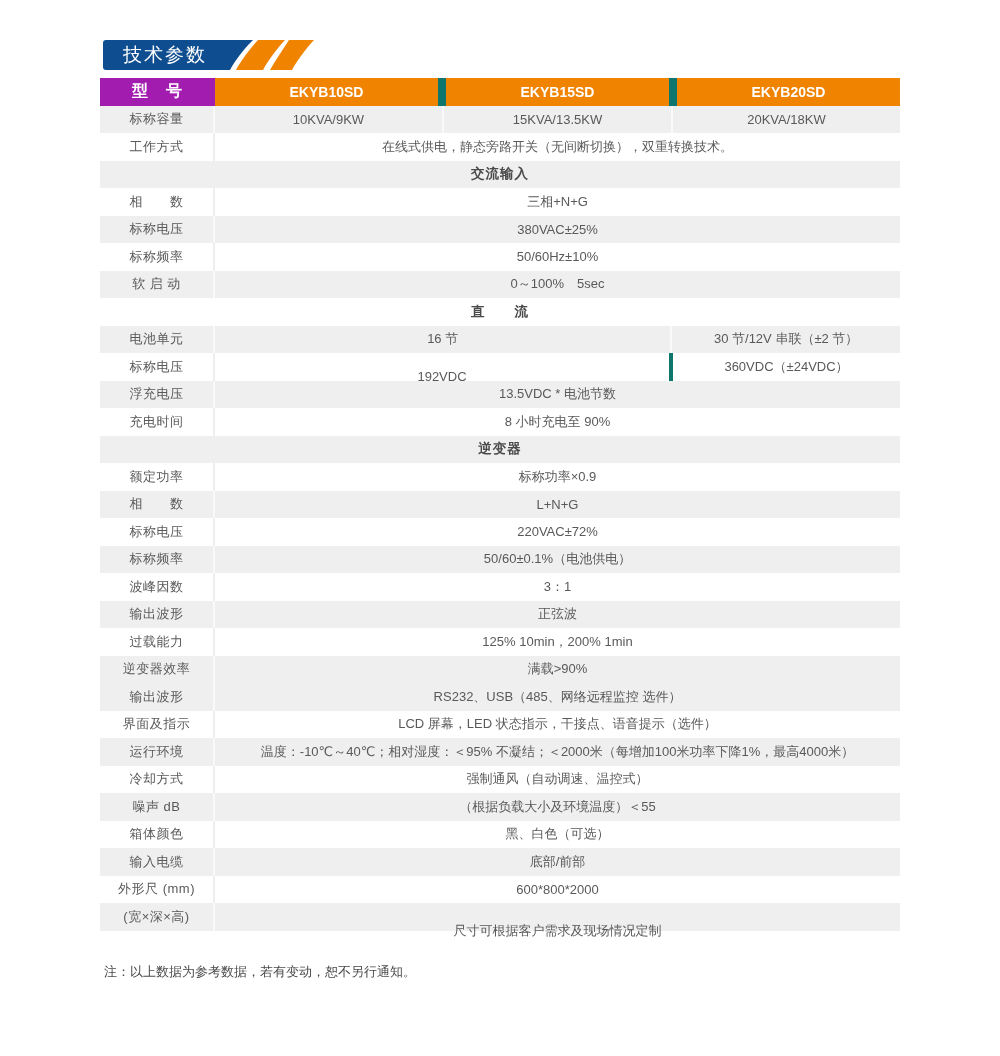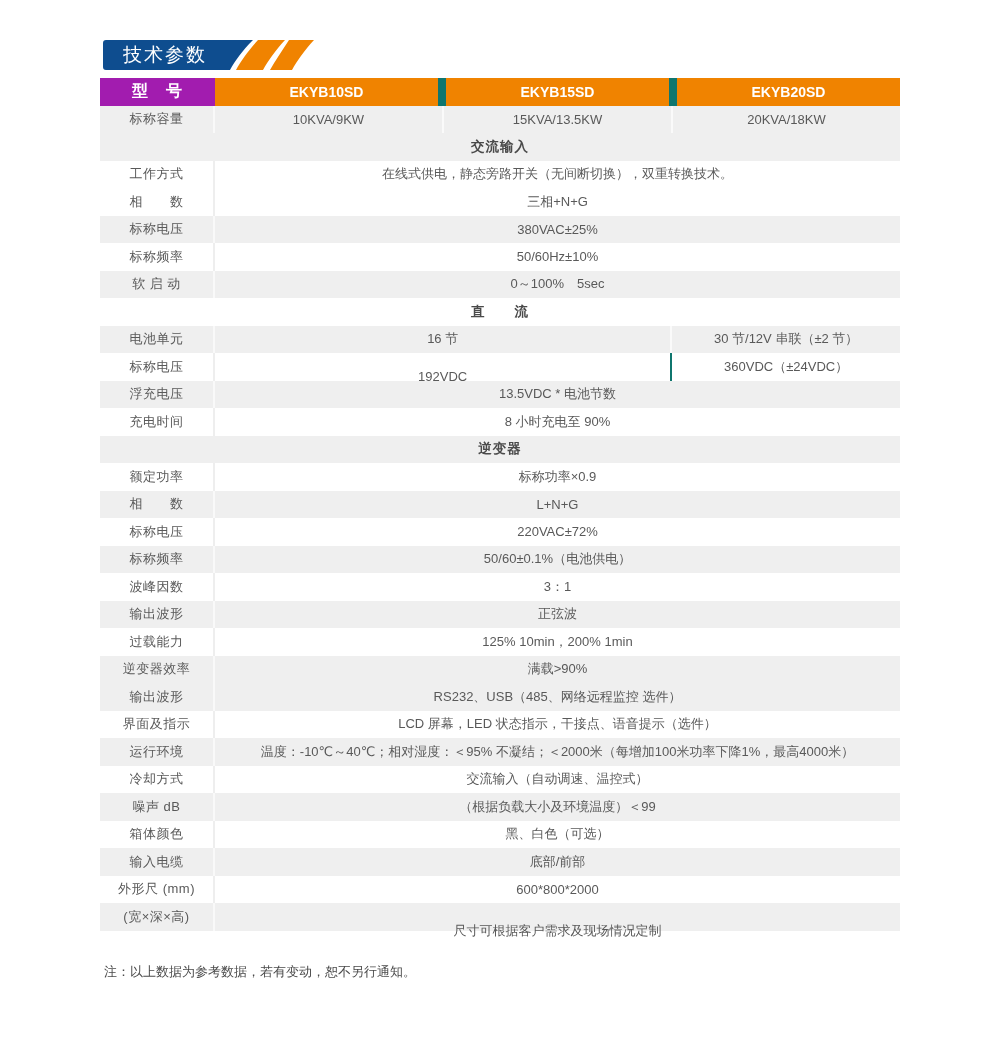--- a/index.html
+++ b/index.html
@@ -80,21 +80,21 @@
   }
   .row.gray .label { border-right: 2px solid #f9f9f9; }
   .row.white .label { border-right: 2px solid #eeeeee; }
   .row .vals { flex: 1; display: flex; min-width: 0; }
   .row .cell {
     display: flex; align-items: center; justify-content: center;
     white-space: nowrap;
     min-width: 0;
   }
   .row.gray .cell + .cell { border-left: 2px solid #fafafa; }
-  .row.white .cell + .cell { border-left: 2px solid #0f766e; }
+  .row.white .cell + .cell { border-left: 4px solid #0f766e; }
 
   .row.section { align-items: center; justify-content: center; }
   .section-title {
     width: 100%;
     text-align: center;
     font-weight: bold;
     color: #4a4a4a;
     font-size: 13.5px;
     letter-spacing: 1px;
   }
@@ -134,30 +134,30 @@
     </div>
     <div>
         <div class="row gray">
           <div class="label">标称容量</div>
           <div class="vals">
             <div class="cell" style="flex: 1 1 0%;">10KVA/9KW</div>
             <div class="cell" style="flex: 1 1 0%;">15KVA/13.5KW</div>
             <div class="cell" style="flex: 1 1 0%;">20KVA/18KW</div>
           </div>
         </div>
+        <div class="row white">
+          <div class="label">工作方式</div>
+          <div class="vals">
+            <div class="cell" style="flex: 3 1 0%;">在线式供电，静态旁路开关（无间断切换），双重转换技术。</div>
+          </div>
+        </div>
         <div class="row gray section">
           <div class="section-title">交流输入</div>
         </div>
         <div class="row white">
-          <div class="label">工作方式</div>
-          <div class="vals">
-            <div class="cell" style="flex: 3 1 0%;">在线式供电，静态旁路开关（无间断切换），双重转换技术。</div>
-          </div>
-        </div>
-        <div class="row white">
           <div class="label">相　　数</div>
           <div class="vals">
             <div class="cell" style="flex: 3 1 0%;">三相+N+G</div>
           </div>
         </div>
         <div class="row gray">
           <div class="label">标称电压</div>
           <div class="vals">
             <div class="cell" style="flex: 3 1 0%;">380VAC±25%</div>
           </div>
@@ -268,27 +268,27 @@
         </div>
         <div class="row gray">
           <div class="label">运行环境</div>
           <div class="vals">
             <div class="cell" style="flex: 3 1 0%;">温度：-10℃～40℃；相对湿度：＜95% 不凝结；＜2000米（每增加100米功率下降1%，最高4000米）</div>
           </div>
         </div>
         <div class="row white">
           <div class="label">冷却方式</div>
           <div class="vals">
-            <div class="cell" style="flex: 3 1 0%;">交流输入（自动调速、温控式）</div>
+            <div class="cell" style="flex: 3 1 0%;">强制通风（自动调速、温控式）</div>
           </div>
         </div>
         <div class="row gray">
           <div class="label">噪声 dB</div>
           <div class="vals">
-            <div class="cell" style="flex: 3 1 0%;">（根据负载大小及环境温度）＜99</div>
+            <div class="cell" style="flex: 3 1 0%;">（根据负载大小及环境温度）＜55</div>
           </div>
         </div>
         <div class="row white">
           <div class="label">箱体颜色</div>
           <div class="vals">
             <div class="cell" style="flex: 3 1 0%;">黑、白色（可选）</div>
           </div>
         </div>
         <div class="row gray">
           <div class="label">输入电缆</div>

